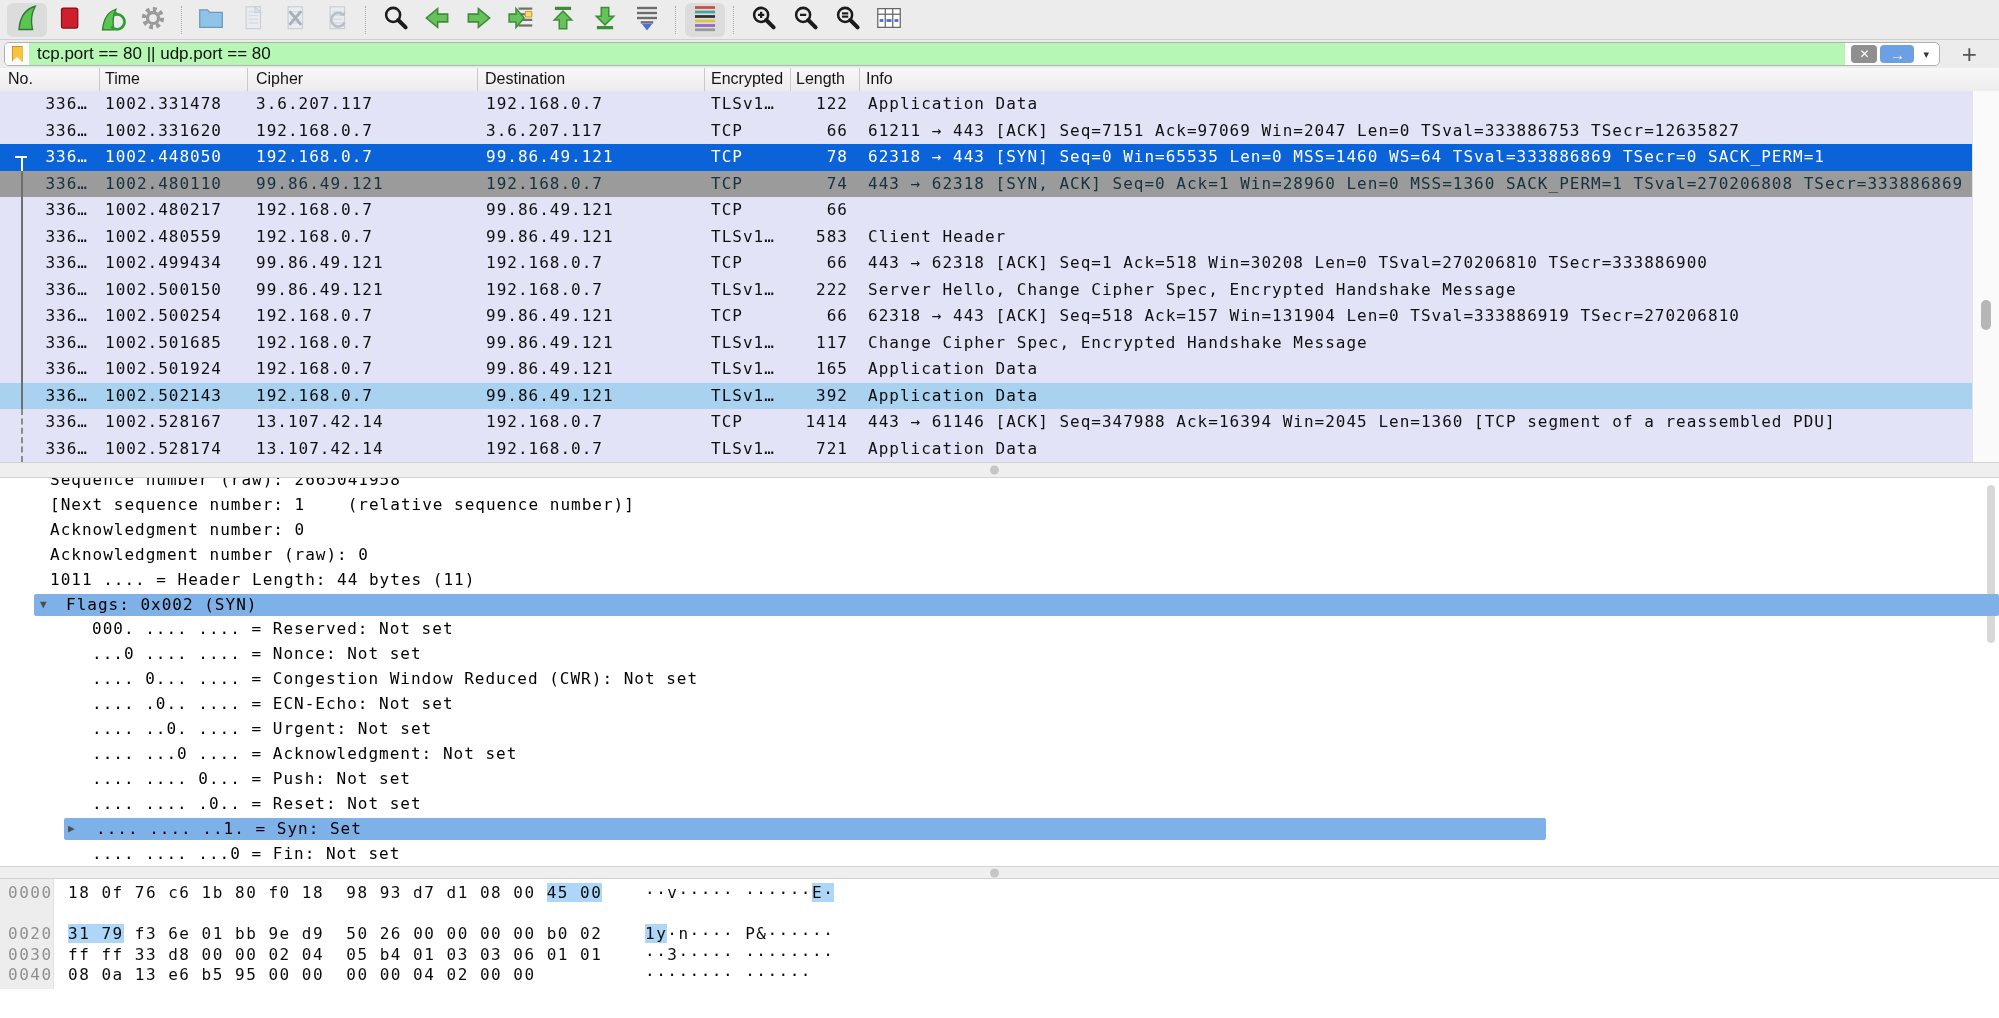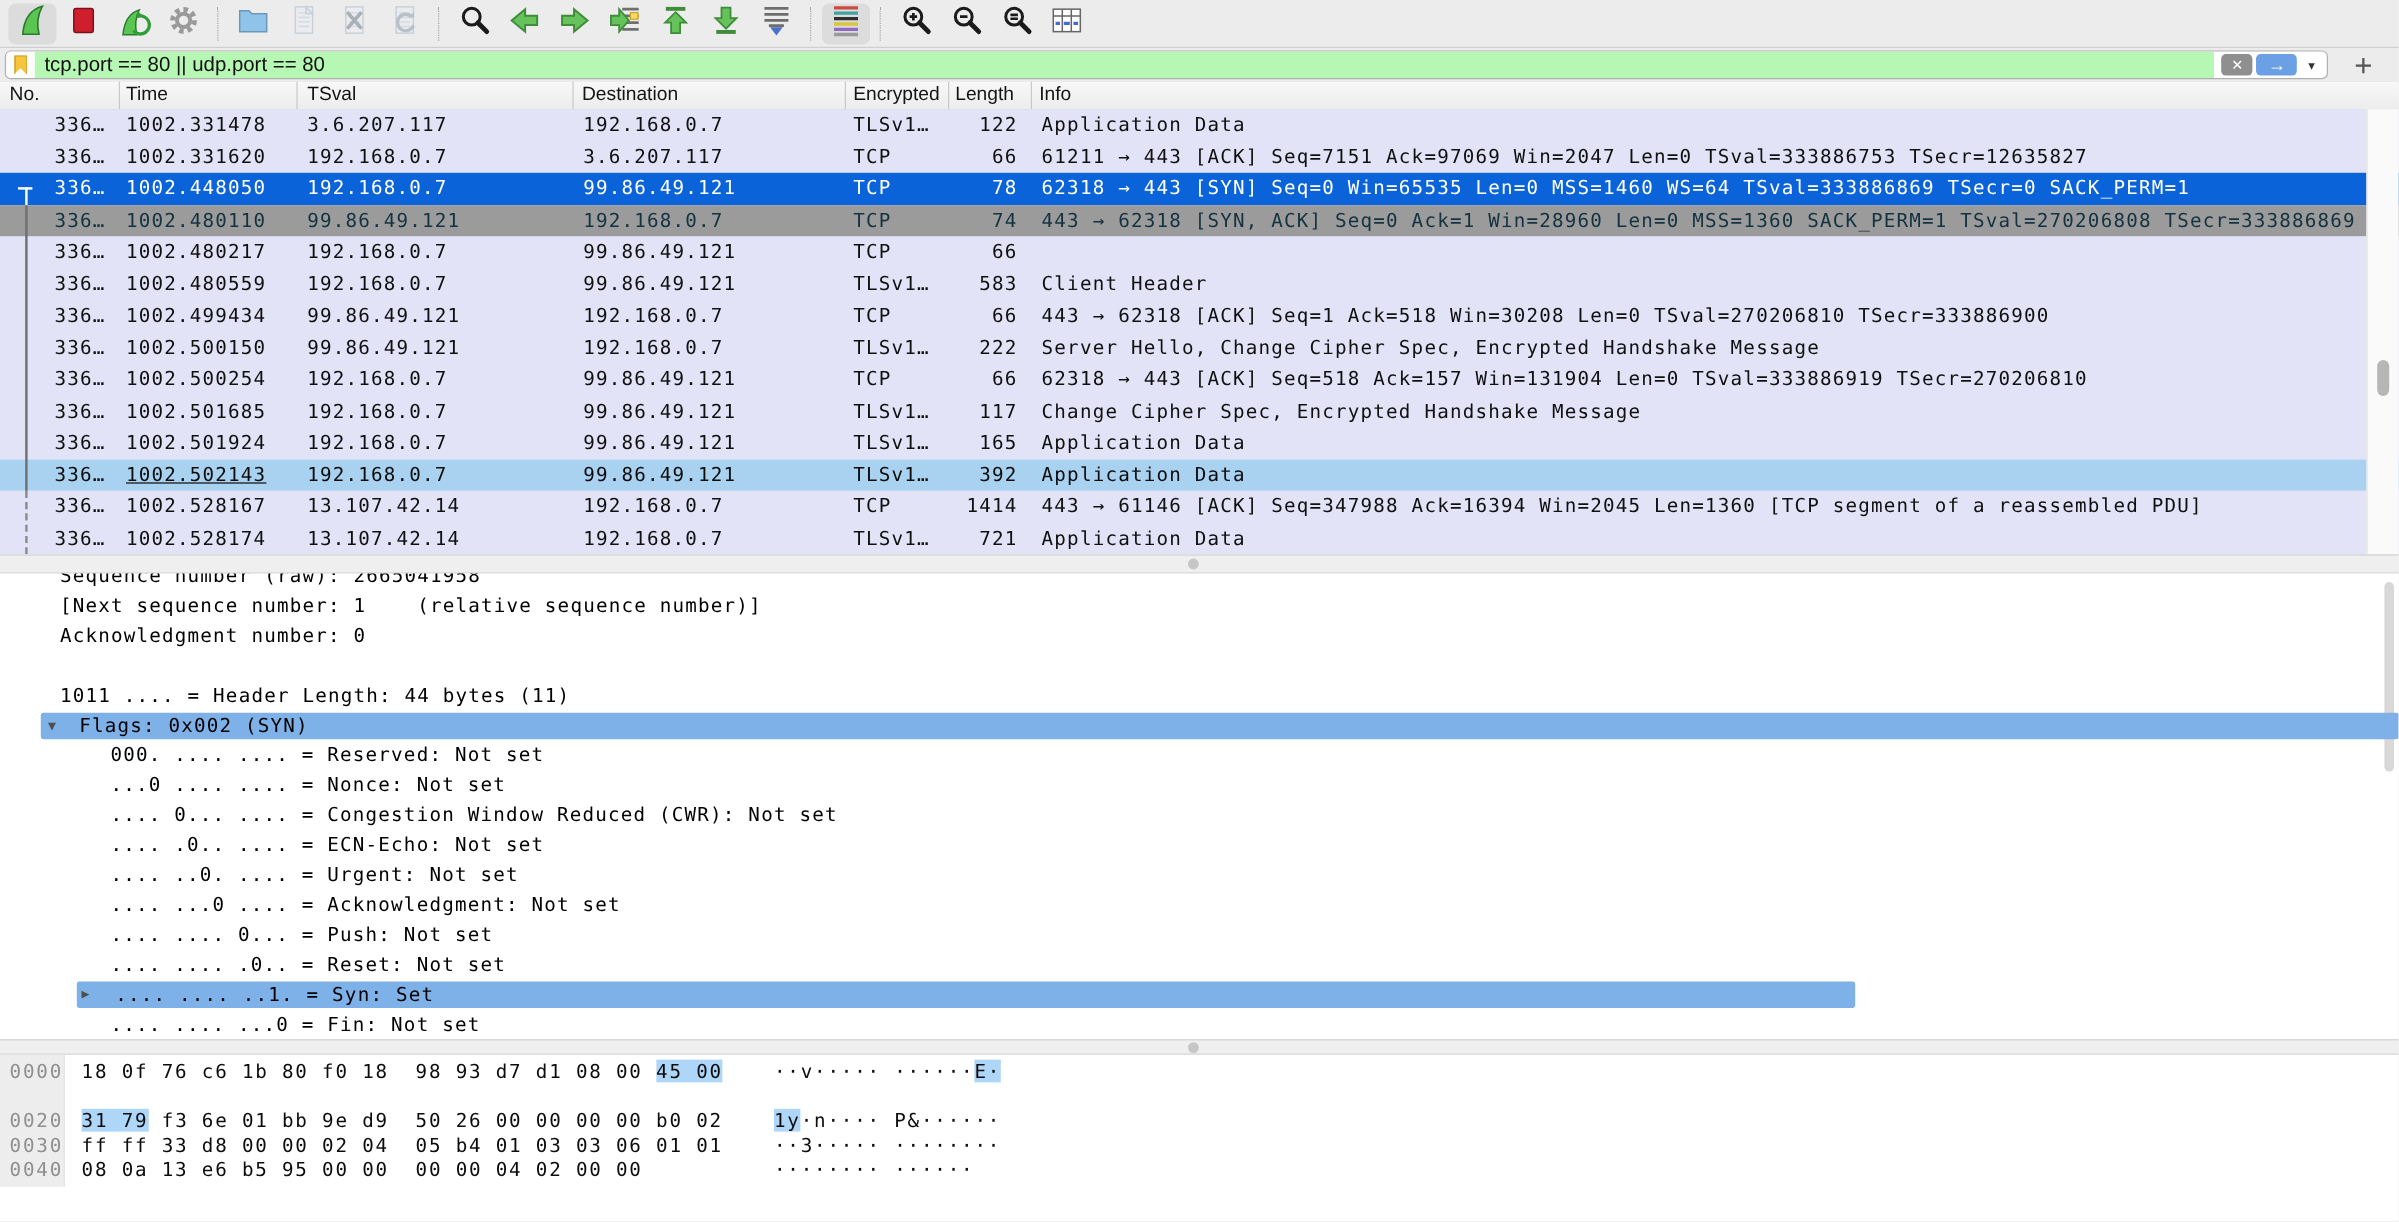--- a/index.html
+++ b/index.html
@@ -266,21 +266,21 @@
       <span class="fclear">✕</span>
       <span class="fapply">→</span>
       <span class="fcaret">▾</span>
     </div>
     <span class="fplus">+</span>
   </div>
 
   <div id="colhead">
       <div class="hcell" style="left: 0px; width: 100px; padding-left: 8px;">No.</div>
       <div class="hcell" style="left: 100px; width: 148px; padding-left: 5px;">Time</div>
-      <div class="hcell" style="left: 248px; width: 230px; padding-left: 8px;">TSval</div>
+      <div class="hcell" style="left: 248px; width: 230px; padding-left: 8px;">Cipher</div>
       <div class="hcell" style="left: 478px; width: 227px; padding-left: 7px;">Destination</div>
       <div class="hcell" style="left: 705px; width: 86px; padding-left: 6px;">Encrypted</div>
       <div class="hcell" style="left: 791px; width: 69px; padding-left: 5px;">Length</div>
       <div class="hcell last" style="left: 860px; width: 1139px; padding-left: 6px;">Info</div>
     </div>
 
   <div id="plist">
       <div class="prow default" style="top: 0px;">
         <span class="pcell r" style="left: 0px; width: 88px;">336…</span>
         <span class="pcell" style="left: 105px; width: 140px;">1002.331478</span>
@@ -374,21 +374,21 @@
         <span class="pcell r" style="left: 0px; width: 88px;">336…</span>
         <span class="pcell" style="left: 105px; width: 140px;">1002.501924</span>
         <span class="pcell" style="left: 256px; width: 220px;">192.168.0.7</span>
         <span class="pcell" style="left: 486px; width: 215px;">99.86.49.121</span>
         <span class="pcell" style="left: 711px; width: 80px;">TLSv1…</span>
         <span class="pcell r" style="left: 789px; width: 59px;">165</span>
         <span class="pcell" style="left: 868px; width: 1104px;">Application Data</span>
       </div>
       <div class="prow stream" style="top: 291.5px;">
         <span class="pcell r" style="left: 0px; width: 88px;">336…</span>
-        <span class="pcell" style="left: 105px; width: 140px; text-decoration: underline;">1002.502143</span>
+        <span class="pcell" style="left: 105px; width: 140px;">1002.502143</span>
         <span class="pcell" style="left: 256px; width: 220px;">192.168.0.7</span>
         <span class="pcell" style="left: 486px; width: 215px;">99.86.49.121</span>
         <span class="pcell" style="left: 711px; width: 80px;">TLSv1…</span>
         <span class="pcell r" style="left: 789px; width: 59px;">392</span>
         <span class="pcell" style="left: 868px; width: 1104px;">Application Data</span>
       </div>
       <div class="prow default" style="top: 318px;">
         <span class="pcell r" style="left: 0px; width: 88px;">336…</span>
         <span class="pcell" style="left: 105px; width: 140px;">1002.528167</span>
         <span class="pcell" style="left: 256px; width: 220px;">13.107.42.14</span>
@@ -421,20 +421,21 @@
 
   <div class="splitter" id="split1">
     <span class="sdot"></span>
   </div>
 
   <div id="details">
     <div id="det-sb"></div>
   <div class="dline" style="top: -10px;"><span class="dtext" style="left: 50px;">Sequence number (raw): 2665041958</span></div>
       <div class="dline" style="top: 14.9px;"><span class="dtext" style="left: 50px;">[Next sequence number: 1    (relative sequence number)]</span></div>
       <div class="dline" style="top: 39.8px;"><span class="dtext" style="left: 50px;">Acknowledgment number: 0</span></div>
+      <div class="dline" style="top: 64.7px;"><span class="dtext" style="left: 50px;">Acknowledgment number (raw): 0</span></div>
       <div class="dline" style="top: 89.6px;"><span class="dtext" style="left: 50px;">1011 .... = Header Length: 44 bytes (11)</span></div>
       <div class="dline" style="top: 114.5px;"><span class="dhl" style="left: 34px; right: 0px;"></span><span class="dexp" style="left: 40px;">▼</span><span class="dtext" style="left: 66px;">Flags: 0x002 (SYN)</span></div>
       <div class="dline" style="top: 139.4px;"><span class="dtext" style="left: 92px;">000. .... .... = Reserved: Not set</span></div>
       <div class="dline" style="top: 164.3px;"><span class="dtext" style="left: 92px;">...0 .... .... = Nonce: Not set</span></div>
       <div class="dline" style="top: 189.2px;"><span class="dtext" style="left: 92px;">.... 0... .... = Congestion Window Reduced (CWR): Not set</span></div>
       <div class="dline" style="top: 214.1px;"><span class="dtext" style="left: 92px;">.... .0.. .... = ECN-Echo: Not set</span></div>
       <div class="dline" style="top: 239px;"><span class="dtext" style="left: 92px;">.... ..0. .... = Urgent: Not set</span></div>
       <div class="dline" style="top: 263.9px;"><span class="dtext" style="left: 92px;">.... ...0 .... = Acknowledgment: Not set</span></div>
       <div class="dline" style="top: 288.8px;"><span class="dtext" style="left: 92px;">.... .... 0... = Push: Not set</span></div>
       <div class="dline" style="top: 313.7px;"><span class="dtext" style="left: 92px;">.... .... .0.. = Reset: Not set</span></div>

